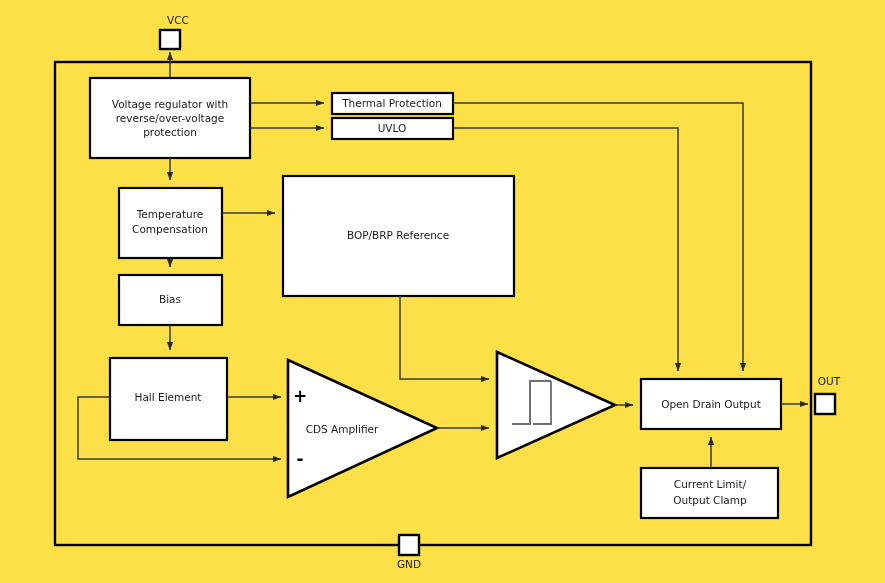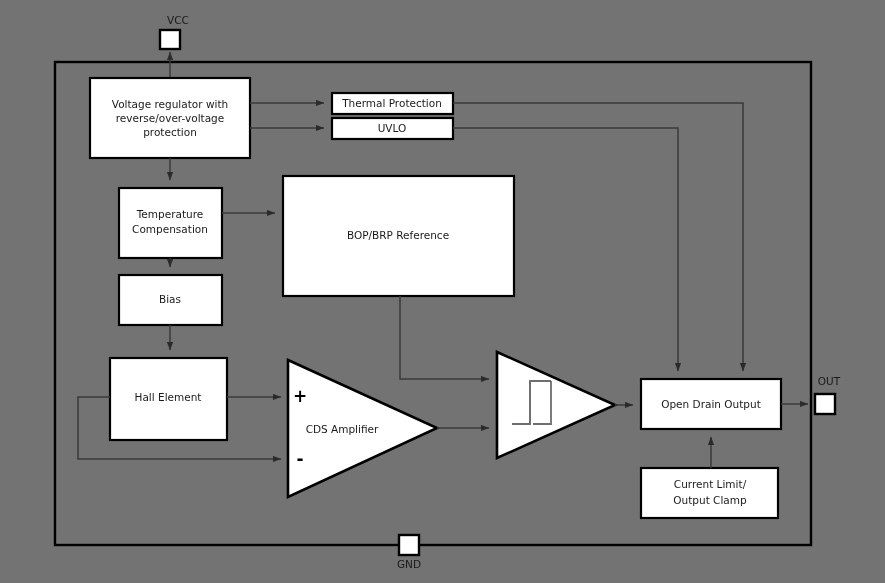--- a/index.html
+++ b/index.html
@@ -4,21 +4,21 @@
 <style>
   html, body {
     margin: 0;
     padding: 0;
     background: #ffffff;
   }
   #canvas {
     position: relative;
     width: 885px;
     height: 583px;
-    background: #737373;
+    background: #fde047;
     font-family: "DejaVu Sans", sans-serif;
     overflow: hidden;
   }
   svg#diagram {
     position: absolute;
     top: 0;
     left: 0;
     width: 885px;
     height: 583px;
   }

